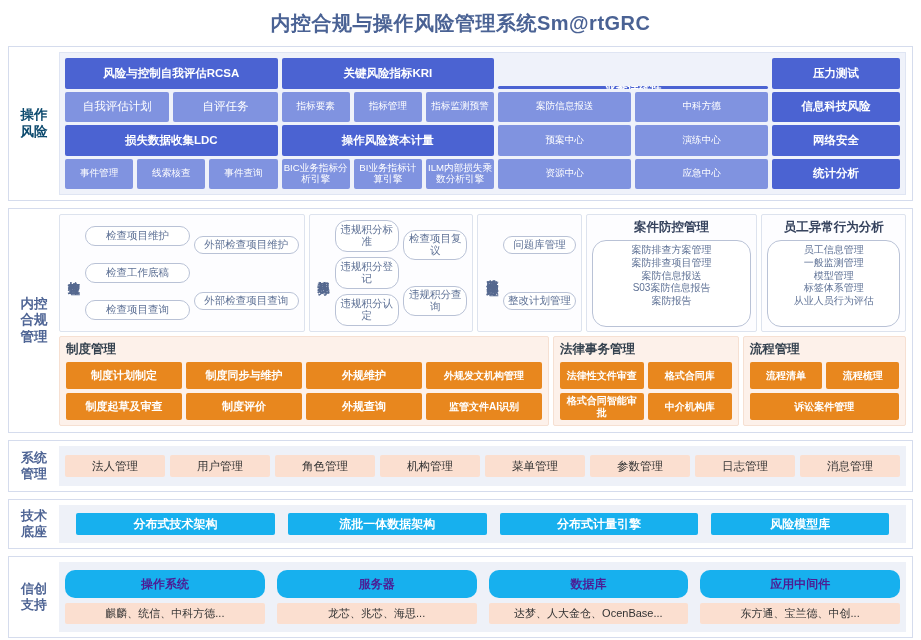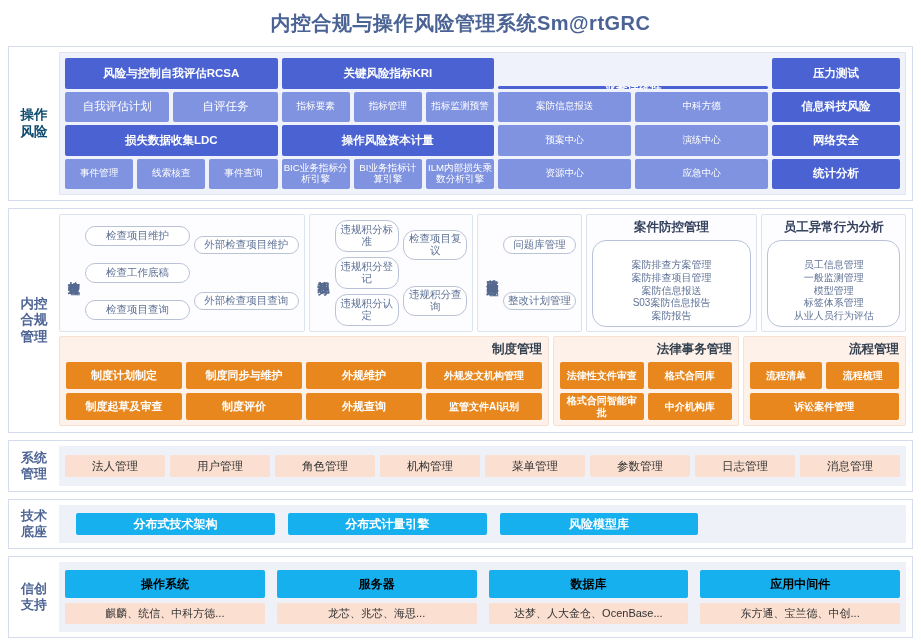--- a/index.html
+++ b/index.html
@@ -93,33 +93,33 @@
     width:100%;margin-bottom:4px;
   }
   .pill-col{display:flex;flex-direction:column;justify-content:space-around;flex:1;gap:3px;min-width:0;}
   .pill{
     border:1px solid #b9c2d6;border-radius:12px;background:#ffffff;
     color:#5f7296;font-size:10.5px;text-align:center;
     padding:3px 2px;line-height:1.14;box-sizing:border-box;
   }
   .pill.two{padding:2px 2px;}
   .pill.block{
-    flex:1;display:flex;flex-direction:column;align-items:center;justify-content:flex-end;
+    flex:1;display:flex;flex-direction:column;align-items:center;justify-content:flex-start;
     border-radius:14px;gap:0px;
   }
   .pill.block span{display:block;font-size:10px;line-height:1.28;white-space:nowrap;}
 
   
   .icc-bottom{flex:1;display:grid;grid-template-columns:3.06fr 1.16fr 1.02fr;gap:4px;min-height:0;}
   .obox{
     background:#fdf1ea;border:1px solid #f6e0d2;border-radius:2px;
     padding:3px 6px 5px 6px;box-sizing:border-box;
     display:flex;flex-direction:column;min-width:0;
   }
-  .obox-title{font-size:12.5px;font-weight:bold;color:#35424f;text-align:right;margin:1px 0 4px;}
+  .obox-title{font-size:12.5px;font-weight:bold;color:#35424f;text-align:left;margin:1px 0 4px;}
   .ogrid{flex:1;display:grid;gap:4px;min-height:0;}
   .ocell{
     background:#e8871e;color:#ffffff;border-radius:2px;
     display:flex;align-items:center;justify-content:center;text-align:center;
     font-size:11px;font-weight:bold;line-height:1.15;padding:1px 2px;box-sizing:border-box;
   }
   .ocell.sm{font-size:10px;}
   #sys-grid{grid-template-columns:1fr 1fr 1fr 1fr;grid-template-rows:1fr 1fr;}
   #law-grid{grid-template-columns:1fr 1fr;grid-template-rows:1fr 1fr;}
   #flow-grid{grid-template-columns:1fr 1fr;grid-template-rows:1fr 1fr;}
@@ -155,22 +155,22 @@
   
   #band-xc{height:82px;}
   #band-xc .band-label{font-size:13px;color:#4f6595;}
   .xc-strip{
     background:#eef1f8;height:100%;box-sizing:border-box;
     display:grid;grid-template-columns:repeat(4,1fr);gap:12px;
     padding:8px 6px;
   }
   .xc-col{display:flex;flex-direction:column;gap:5px;min-width:0;}
   .xc-head{
-    background:#17b0ee;color:#000000;font-weight:bold;font-size:12px;
-    display:flex;align-items:center;justify-content:center;border-radius:2px;
+    background:#17b0ee;color:#4c1d95;font-weight:bold;font-size:12px;
+    display:flex;align-items:center;justify-content:center;border-radius:10px;
     flex:0 0 28px;
   }
   .xc-sub{
     background:#fbdfd0;color:#333333;font-size:11px;
     display:flex;align-items:center;justify-content:center;border-radius:2px;
     flex:1;text-align:center;
   }
 </style>
 </head>
 <body>
@@ -358,20 +358,21 @@
   </div>
 
   <div class="band" id="band-tech">
     <div class="band-label">
       <span>技术</span>
       <span>底座</span>
     </div>
     <div class="band-body">
       <div class="tech-strip">
         <div class="tech-cell">分布式技术架构</div>
+        <div class="tech-cell">流批一体数据架构</div>
         <div class="tech-cell">分布式计量引擎</div>
         <div class="tech-cell">风险模型库</div>
       </div>
     </div>
   </div>
 
   <div class="band" id="band-xc">
     <div class="band-label">
       <span>信创</span>
       <span>支持</span>

